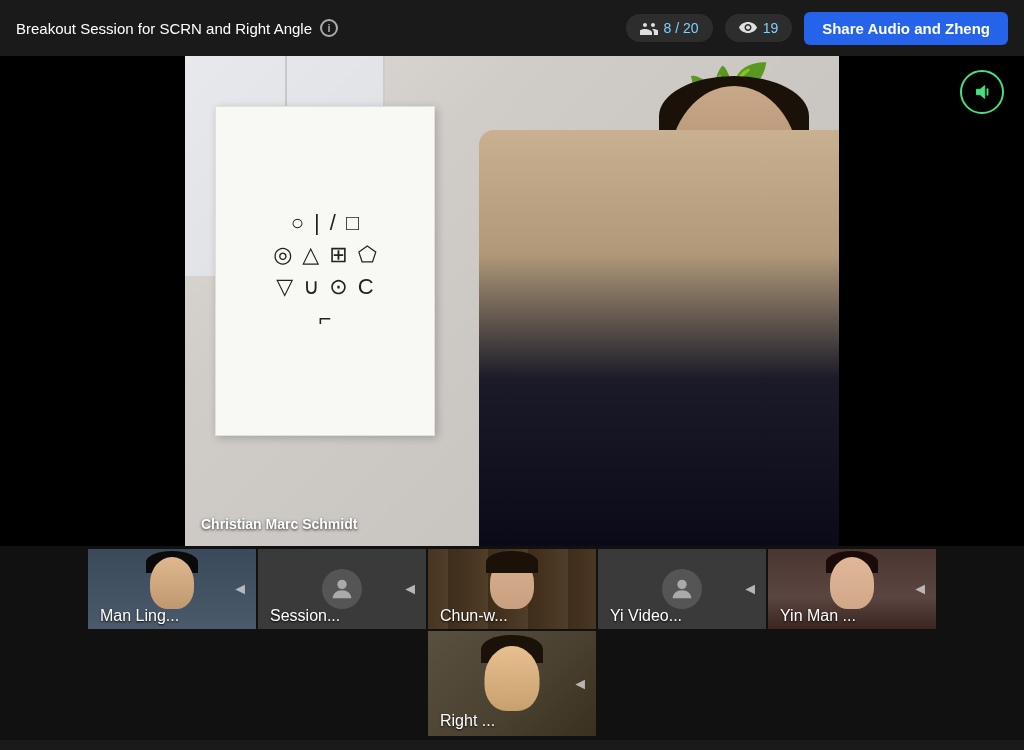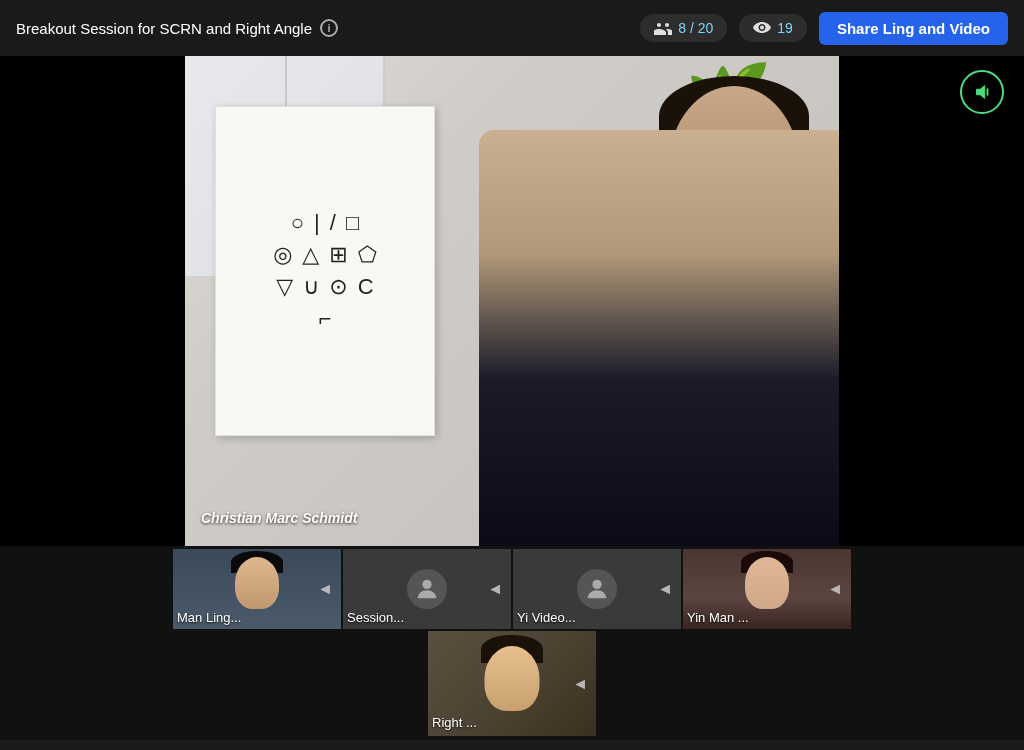--- a/index.html
+++ b/index.html
@@ -63,27 +63,26 @@
       padding: 8px 18px;
       font-size: 15px;
       font-weight: 600;
       cursor: pointer;
       white-space: nowrap;
     }
 
     
     .video-name-label {
       position: absolute;
-      bottom: 20px;
+      bottom: 14px;
       left: 16px;
       color: #fff;
       font-size: 14px;
       font-weight: 600;
       text-shadow: 0 1px 3px rgba(0,0,0,0.8);
-      font-style: italic;
     }
 
     
     .speaker-icon-overlay {
       position: absolute;
       top: 14px;
       right: 20px;
       width: 44px;
       height: 44px;
       border-radius: 50%;
@@ -119,23 +118,23 @@
 
     .thumb-inner {
       width: 100%;
       height: 100%;
       position: relative;
     }
 
     .thumb-name {
       position: absolute;
       bottom: 4px;
-      left: 4px;
+      left: 12px;
       color: #fff;
-      font-size: 13px;
+      font-size: 16px;
       font-weight: 500;
       text-shadow: 0 1px 2px rgba(0,0,0,0.9);
     }
 
     .thumb-audio-icon {
       position: absolute;
       right: 8px;
       top: 50%;
       transform: translateY(-50%);
       color: #ccc;
@@ -315,21 +314,21 @@
     <span>8 / 20</span>
   </div>
 
   <div class="header-pill">
     <svg width="18" height="12" viewBox="0 0 18 12" fill="none">
       <path d="M9 0C5 0 1.5 2.3 0 5.5 1.5 8.7 5 11 9 11s7.5-2.3 9-5.5C16.5 2.3 13 0 9 0zm0 9c-1.9 0-3.5-1.6-3.5-3.5S7.1 2 9 2s3.5 1.6 3.5 3.5S10.9 9 9 9zm0-5.5C7.9 3.5 7 4.4 7 5.5S7.9 7.5 9 7.5s2-.9 2-2S10.1 3.5 9 3.5z" fill="#fff"></path>
     </svg>
     <span>19</span>
   </div>
 
-  <button class="share-btn">Share Ling and Video</button>
+  <button class="share-btn">Share Audio and Zheng</button>
 </div>
 
 <div class="main-video-wrapper">
 
   <div style="position:absolute;top:0;left:0;width:185px;height:490px;background:#000;"></div>
 
   <div style="position:absolute;top:0;right:0;width:185px;height:490px;background:#000;"></div>
 
   <div class="speaker-icon-overlay" style="position:absolute;top:14px;right:20px;z-index:20;">
     <svg width="22" height="22" viewBox="0 0 24 24" fill="none">
@@ -404,20 +403,28 @@
         <svg width="28" height="28" viewBox="0 0 24 24" fill="#aaa">
           <circle cx="12" cy="8" r="4"></circle>
           <path d="M4 20c0-4 3.6-7 8-7s8 3 8 7"></path>
         </svg>
       </div>
     </div>
     <span class="thumb-name">Session...</span>
     <span class="thumb-audio-icon">◄</span>
   </div>
 
+  <div class="thumb">
+    <div class="thumb-inner" style="position:relative;overflow:hidden;">
+      <div class="bookshelf-bg"></div>
+      <div style="position:absolute;top:8px;left:50%;transform:translateX(-50%);width:44px;height:52px;background:linear-gradient(180deg,#d8b090 0%,#c8a080 100%);border-radius:50% 50% 40% 40%;"></div>
+      <div style="position:absolute;top:2px;left:50%;transform:translateX(-50%);width:52px;height:22px;background:#1a1208;border-radius:50% 50% 0 0;"></div>
+    </div>
+    <span class="thumb-name">Chun-w...</span>
+  </div>
 
   <div class="thumb" style="background:#3a3a3a;">
     <div class="thumb-inner">
       <div class="avatar-circle">
         <svg width="28" height="28" viewBox="0 0 24 24" fill="#aaa">
           <circle cx="12" cy="8" r="4"></circle>
           <path d="M4 20c0-4 3.6-7 8-7s8 3 8 7"></path>
         </svg>
       </div>
     </div>

